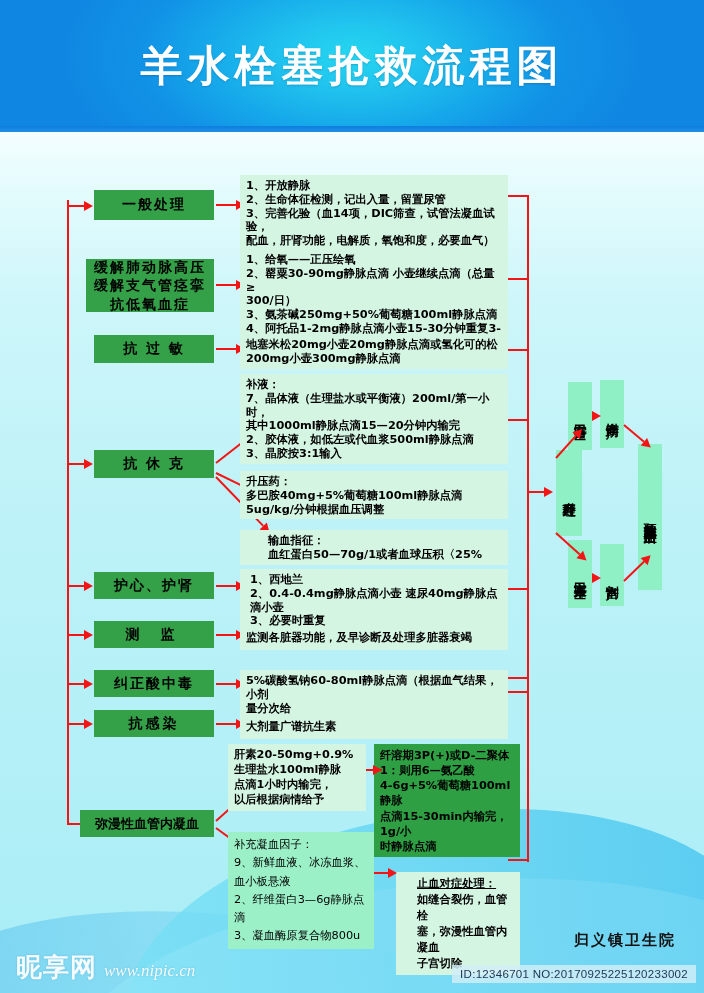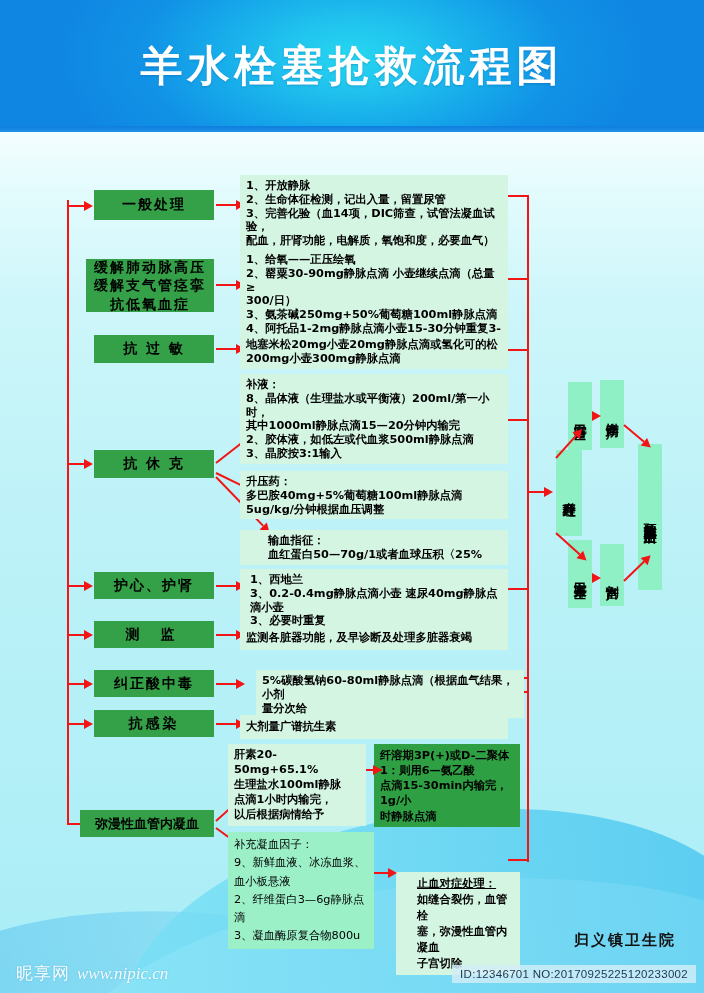--- a/index.html
+++ b/index.html
@@ -139,21 +139,21 @@
     padding:3px 8px;letter-spacing:.3px;
     font-family:"Liberation Sans",sans-serif;
   }
   .wm{
     position:absolute;left:16px;bottom:8px;
     display:flex;align-items:baseline;gap:7px;
     opacity:.92;
   }
   .wm-logo{
     font-family:"DejaVu Sans","Liberation Sans",sans-serif;
-    font-size:17px;font-weight:normal;color:#ffffff;letter-spacing:1px;
+    font-size:26px;font-weight:bold;color:#ffffff;letter-spacing:1px;
     text-shadow:0 0 2px rgba(80,170,210,.8);
   }
   .wm-url{
     font-family:"Liberation Serif",serif;
     font-size:17px;font-style:italic;color:#ffffff;
     text-shadow:0 0 2px rgba(80,170,210,.8);
   }
 </style>
 </head>
 <body>
@@ -297,74 +297,75 @@
       <div>4、阿托品1-2mg静脉点滴小壶15-30分钟重复3-4次</div>
     </div>
 
     <div class="box detail" style="left:240px;top:202px;width:268px;">
       <div>地塞米松20mg小壶20mg静脉点滴或氢化可的松</div>
       <div>200mg小壶300mg静脉点滴</div>
     </div>
 
     <div class="box detail" style="left:240px;top:242px;width:268px;">
       <div>补液：</div>
-      <div>8、晶体液（生理盐水或平衡液）200ml/第一小时，</div>
+      <div>7、晶体液（生理盐水或平衡液）200ml/第一小时，</div>
       <div>其中1000ml静脉点滴15—20分钟内输完</div>
       <div>2、胶体液，如低左或代血浆500ml静脉点滴</div>
       <div>3、晶胶按3:1输入</div>
     </div>
 
     <div class="box detail" style="left:240px;top:339px;width:268px;">
       <div>升压药：</div>
       <div>多巴胺40mg+5%葡萄糖100ml静脉点滴</div>
       <div>5ug/kg/分钟根据血压调整</div>
     </div>
 
     <div class="box detail" style="left:240px;top:398px;width:268px;padding-left:28px;">
       <div>输血指征：</div>
       <div>血红蛋白50—70g/1或者血球压积〈25%</div>
     </div>
 
     <div class="box detail" style="left:240px;top:437px;width:268px;padding-left:10px;">
       <div>1、西地兰</div>
-      <div>3、0.2-0.4mg静脉点滴小壶 速尿40mg静脉点滴小壶</div>
+      <div>2、0.4-0.4mg静脉点滴小壶 速尿40mg静脉点滴小壶</div>
       <div>3、必要时重复</div>
     </div>
 
     <div class="box detail" style="left:240px;top:494px;width:268px;padding-top:5px;padding-bottom:5px;">
       <div>监测各脏器功能，及早诊断及处理多脏器衰竭</div>
     </div>
 
-    <div class="box detail" style="left:240px;top:538px;width:268px;margin-left:16px;">
+    <div class="box detail" style="left:240px;top:538px;width:268px;">
       <div>5%碳酸氢钠60-80ml静脉点滴（根据血气结果，小剂</div>
       <div>量分次给</div>
     </div>
 
     <div class="box detail" style="left:240px;top:583px;width:268px;padding-top:5px;padding-bottom:5px;">
       <div>大剂量广谱抗生素</div>
     </div>
 
     <div class="box detail" style="left:228px;top:612px;width:138px;line-height:1.32;">
-      <div>肝素20-50mg+65.1%</div>
+      <div>肝素20-50mg+0.9%</div>
       <div>生理盐水100ml静脉</div>
       <div>点滴1小时内输完，</div>
       <div>以后根据病情给予</div>
     </div>
 
     <div class="box detail-mid" style="left:228px;top:700px;width:146px;line-height:1.62;">
       <div>补充凝血因子：</div>
       <div>9、新鲜血液、冰冻血浆、</div>
       <div>血小板悬液</div>
       <div>2、纤维蛋白3—6g静脉点滴</div>
       <div>3、凝血酶原复合物800u</div>
     </div>
 
     <div class="box detail-dark" style="left:374px;top:612px;width:146px;line-height:1.34;">
       <div>纤溶期3P(+)或D-二聚体</div>
       <div>1：则用6—氨乙酸</div>
+      <div>4-6g+5%葡萄糖100ml静脉</div>
       <div>点滴15-30min内输完，1g/小</div>
       <div>时静脉点滴</div>
     </div>
 
     <div class="box detail" style="left:396px;top:740px;width:124px;line-height:1.42;padding-left:21px;">
       <div style="text-decoration:underline;">止血对症处理：</div>
       <div>如缝合裂伤，血管栓</div>
       <div>塞，弥漫性血管内凝血</div>
       <div>子宫切除</div>
     </div>

